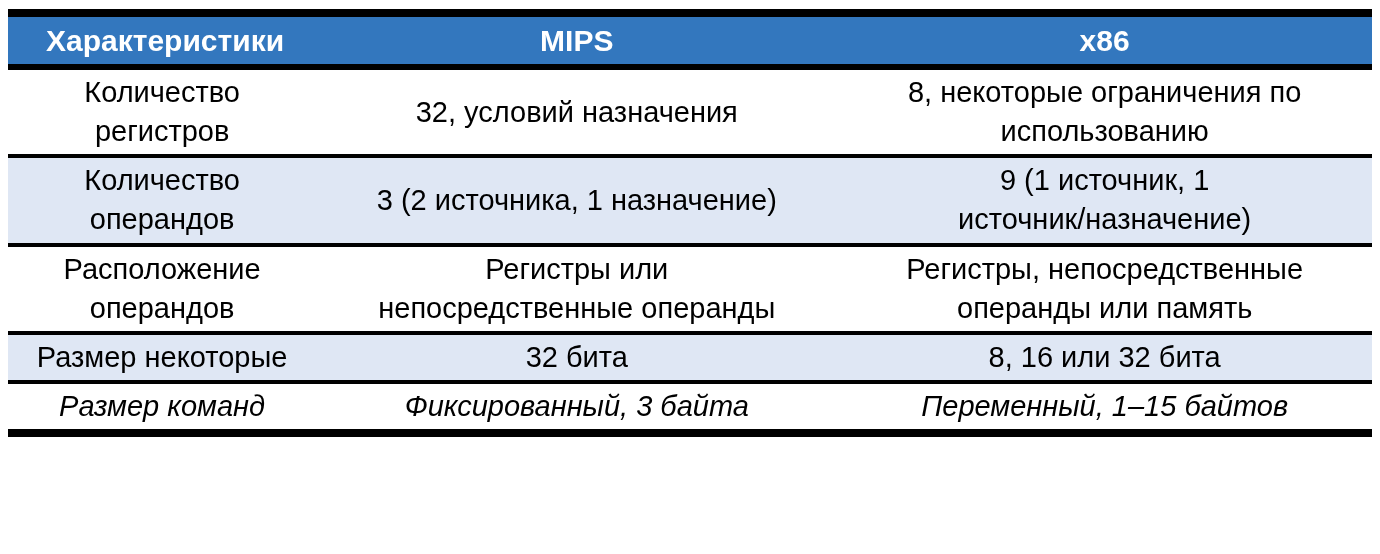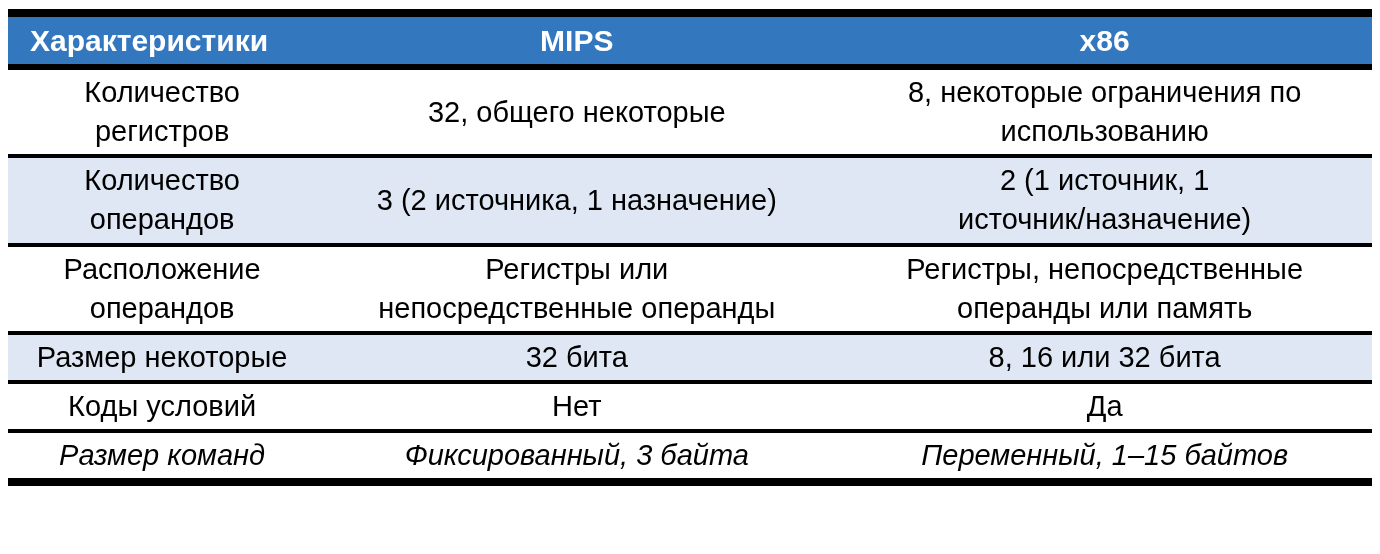--- a/index.html
+++ b/index.html
@@ -35,21 +35,21 @@
     color:var(--header-text);
     font-size:30px;
     font-weight:bold;
     padding:7px 6px;
     border-bottom:6px solid var(--border);
     line-height:1.1;
     vertical-align:middle;
   }
   thead th.feature-head{
     text-align:left;
-    padding-left:22px;
+    padding-left:38px;
   }
   thead th.center-head{text-align:center;}
   tbody td{
     background:var(--row-bg);
     color:var(--text);
     font-size:29px;
     line-height:1.35;
     text-align:center;
     vertical-align:middle;
     padding:3px 8px;
@@ -73,49 +73,44 @@
       <tr>
         <th class="feature-head">Характеристики</th>
         <th class="center-head">MIPS</th>
         <th class="center-head">x86</th>
       </tr>
     </thead>
     <tbody id="table-body">
         <tr>
           <td>Количество
 регистров</td>
-          <td>32, общего некоторые</td>
+          <td>32, условий назначения</td>
           <td>8, некоторые ограничения по
 использованию</td>
         </tr>
         <tr class="stripe">
           <td>Количество
 операндов</td>
           <td>3 (2 источника, 1 назначение)</td>
-          <td>2 (1 источник, 1
+          <td>9 (1 источник, 1
 источник/назначение)</td>
         </tr>
         <tr>
           <td>Расположение
 операндов</td>
           <td>Регистры или
 непосредственные операнды</td>
           <td>Регистры, непосредственные
 операнды или память</td>
         </tr>
         <tr class="stripe">
           <td>Размер некоторые</td>
           <td>32 бита</td>
           <td>8, 16 или 32 бита</td>
         </tr>
         <tr>
-          <td>Коды условий</td>
-          <td>Нет</td>
-          <td>Да</td>
-        </tr>
-        <tr>
           <td>Размер команд</td>
           <td>Фиксированный, 3 байта</td>
           <td>Переменный, 1–15 байтов</td>
         </tr>
       </tbody>
   </table>
 </div>
 
 </body></html>

